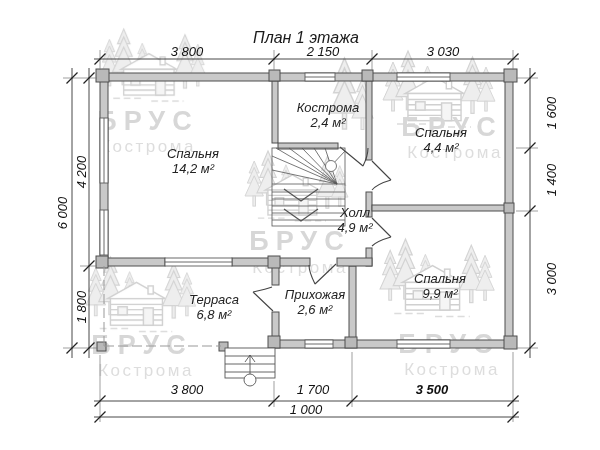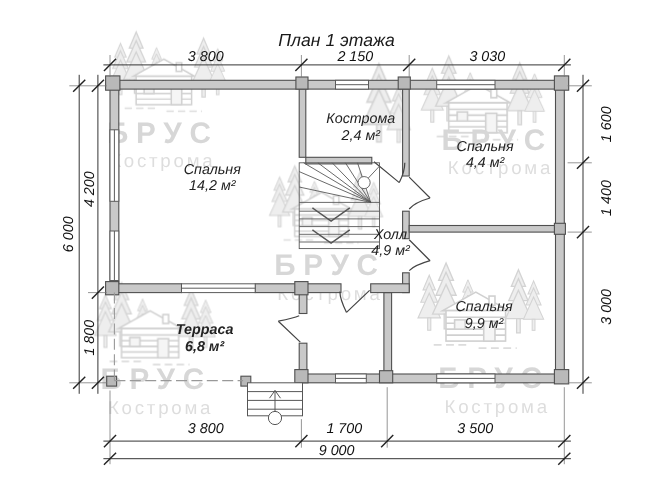--- a/index.html
+++ b/index.html
@@ -238,35 +238,39 @@
     <div>4,4 м²</div>
   </div>
   <div class="room-label" style="left:355px;top:205px;">
     <div>Холл</div>
     <div>4,9 м²</div>
   </div>
   <div class="room-label" style="left:440px;top:271px;">
     <div>Спальня</div>
     <div>9,9 м²</div>
   </div>
-  <div class="room-label" style="left:186px;top:292px;font-weight:bold;">
+  <div class="room-label" style="left:315px;top:287px;">
+    <div>Прихожая</div>
+    <div>2,6 м²</div>
+  </div>
+  <div class="room-label" style="left:214px;top:292px;">
     <div>Терраса</div>
     <div>6,8 м²</div>
   </div>
 
   <div class="dim" style="left:187px;top:51px;">3 800</div>
   <div class="dim" style="left:323px;top:51px;text-align:center;">2 150</div>
   <div class="dim" style="left:443px;top:51px;">3 030</div>
 
   <div class="dim vert" style="left:62px;top:213px;">6 000</div>
   <div class="dim vert" style="left:81px;top:172px;">4 200</div>
   <div class="dim vert" style="left:81px;top:307px;">1 800</div>
 
   <div class="dim vert" style="left:551px;top:113px;">1 600</div>
   <div class="dim vert" style="left:551px;top:180px;">1 400</div>
   <div class="dim vert" style="left:551px;top:279px;">3 000</div>
 
   <div class="dim" style="left:187px;top:389px;">3 800</div>
   <div class="dim" style="left:313px;top:389px;">1 700</div>
-  <div class="dim" style="left:432px;top:389px;">3 500</div>
-  <div class="dim" style="left:306px;top:409px;">9 000</div>
+  <div class="dim" style="left:432px;top:389px;font-weight:bold;">3 500</div>
+  <div class="dim" style="left:306px;top:409px;">1 000</div>
 
 </div>
 
 </body></html>

